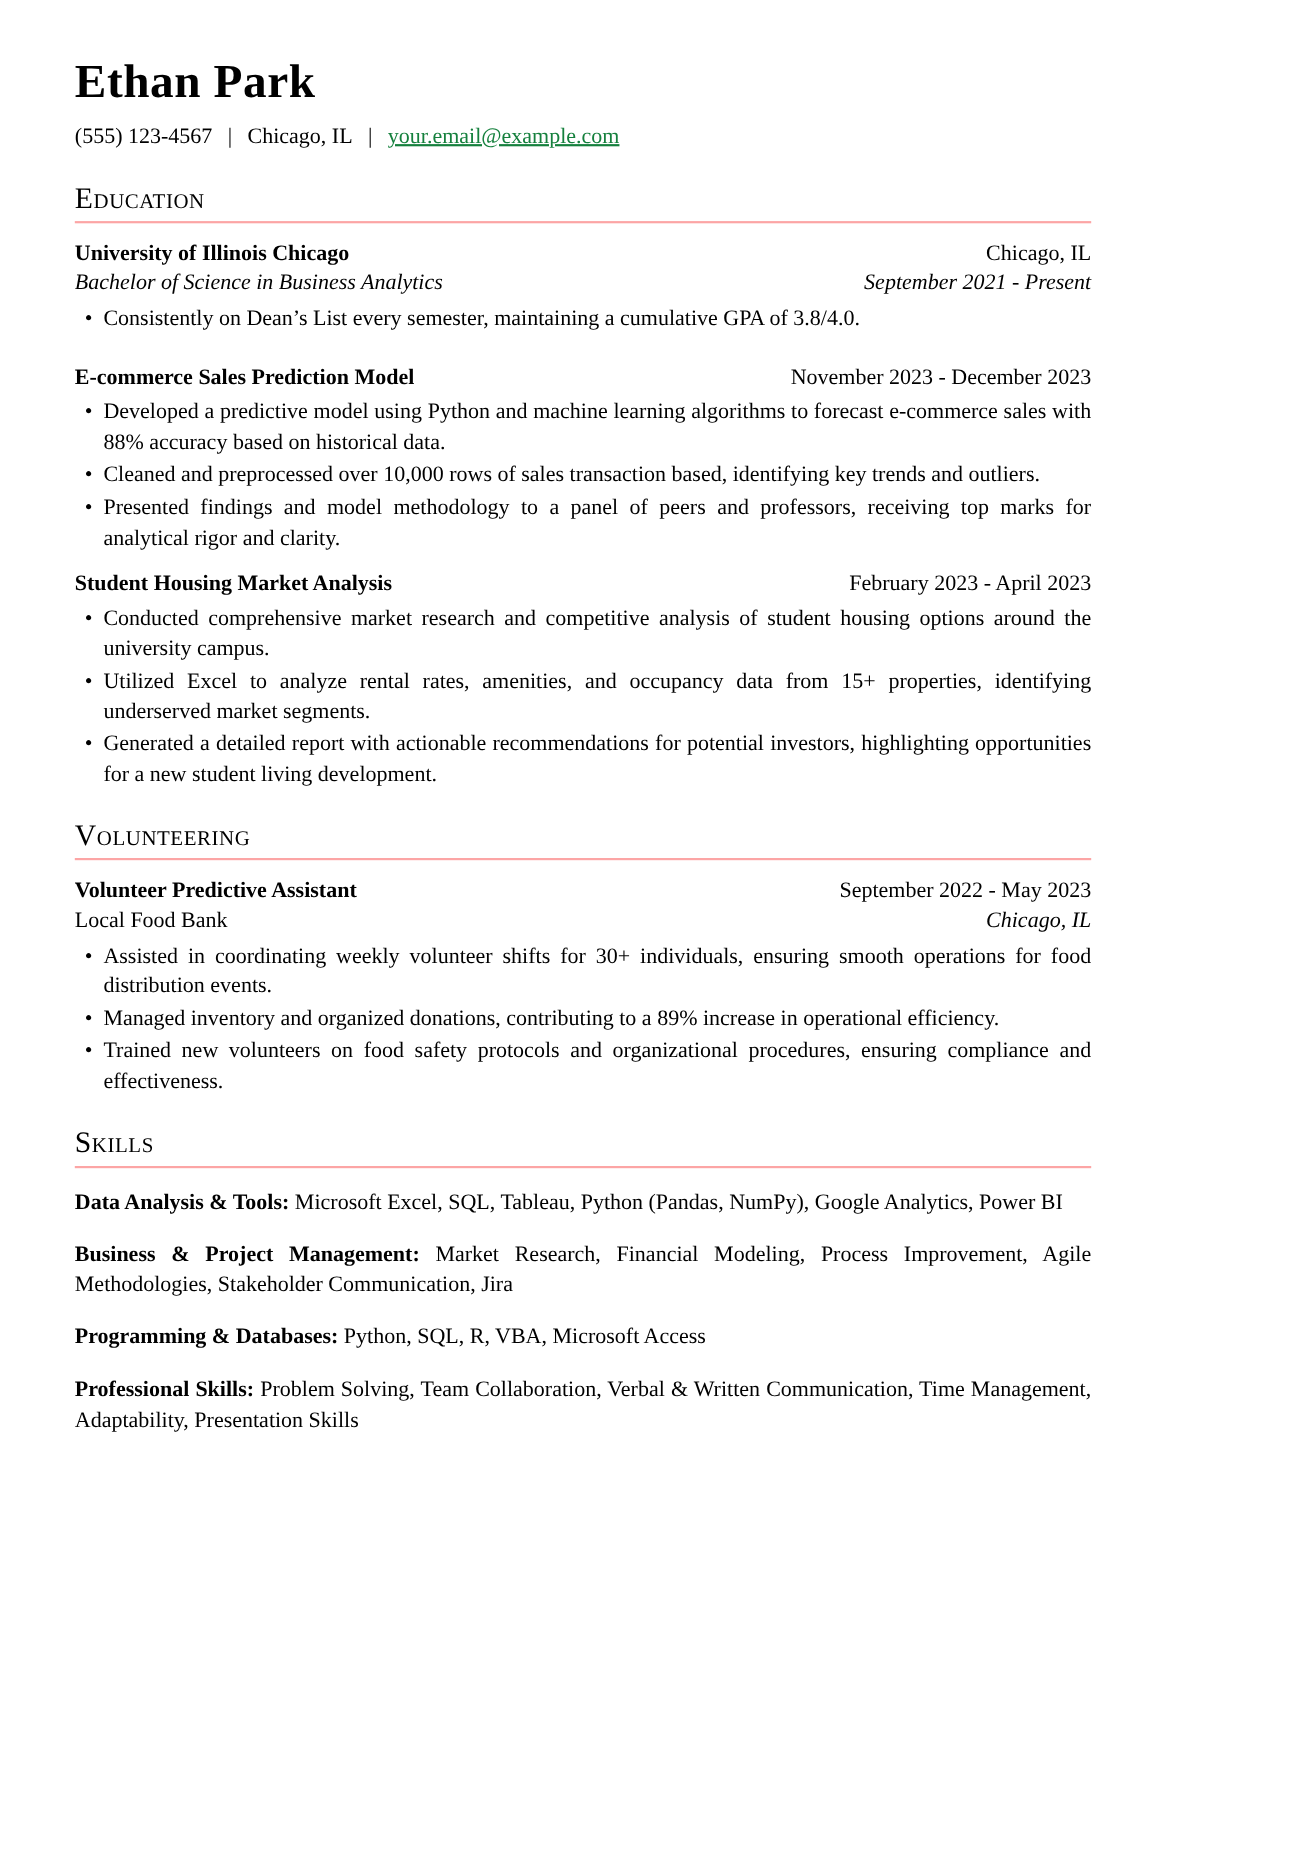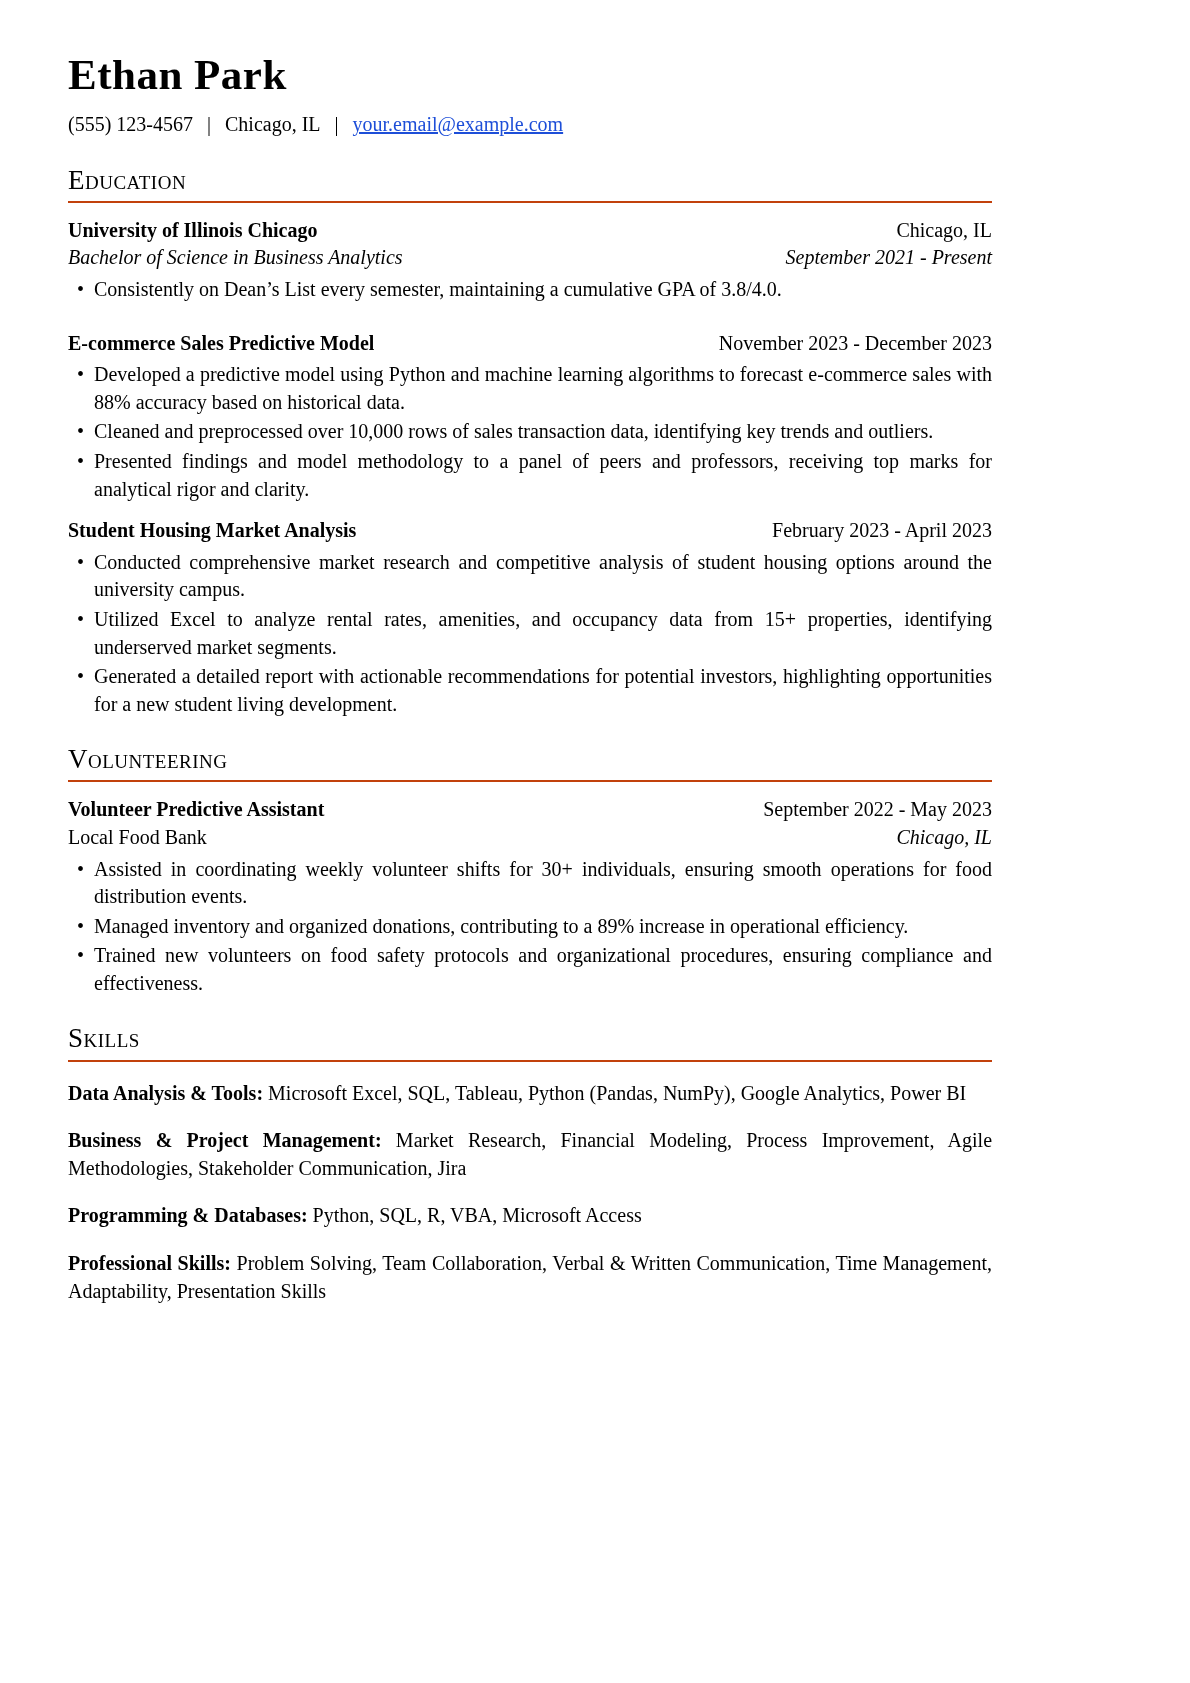--- a/index.html
+++ b/index.html
@@ -29,35 +29,35 @@
   }
   .contact-line {
     font-size: 20px;
     margin-bottom: 6px;
   }
   .contact-line .sep {
     display: inline-block;
     margin: 0 14px;
   }
   .email-link {
-    color: #1d4ed8;
+    color: #15803d;
     text-decoration: underline;
     cursor: pointer;
   }
 
   
   section { margin-top: 26px; }
   .sec-title {
     font-size: 27px;
     font-weight: normal;
     font-variant: small-caps;
     letter-spacing: 0.5px;
     margin: 0 0 0 0;
     padding-bottom: 5px;
-    border-bottom: 2px solid #c2410c;
+    border-bottom: 2px solid #fca5a5;
     line-height: 1.15;
   }
 
   
   .entry { margin-top: 14px; }
   .entry-row {
     display: flex;
     justify-content: space-between;
     align-items: baseline;
   }
@@ -113,26 +113,26 @@
       </div>
       <ul class="bullets">
         <li>Consistently on Dean’s List every semester, maintaining a cumulative GPA of 3.8/4.0.</li>
       </ul>
     </div>
   </section>
 
   <section>
     <div class="entry">
       <div class="entry-row">
-        <span class="entry-title">E-commerce Sales Predictive Model</span>
+        <span class="entry-title">E-commerce Sales Prediction Model</span>
         <span>November 2023 - December 2023</span>
       </div>
       <ul class="bullets">
         <li>Developed a predictive model using Python and machine learning algorithms to forecast e-commerce sales with 88% accuracy based on historical data.</li>
-        <li>Cleaned and preprocessed over 10,000 rows of sales transaction data, identifying key trends and outliers.</li>
+        <li>Cleaned and preprocessed over 10,000 rows of sales transaction based, identifying key trends and outliers.</li>
         <li>Presented findings and model methodology to a panel of peers and professors, receiving top marks for analytical rigor and clarity.</li>
       </ul>
     </div>
     <div class="entry">
       <div class="entry-row">
         <span class="entry-title">Student Housing Market Analysis</span>
         <span>February 2023 - April 2023</span>
       </div>
       <ul class="bullets">
         <li>Conducted comprehensive market research and competitive analysis of student housing options around the university campus.</li>

